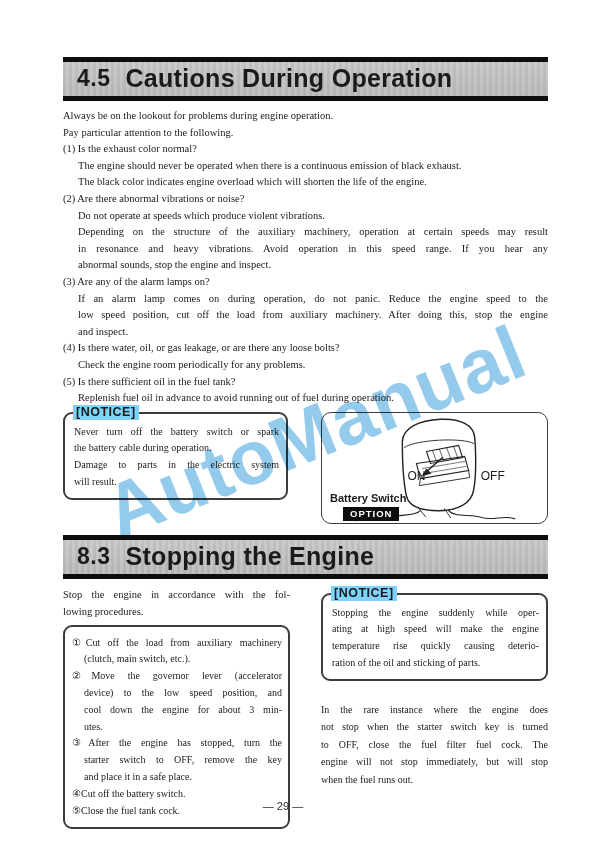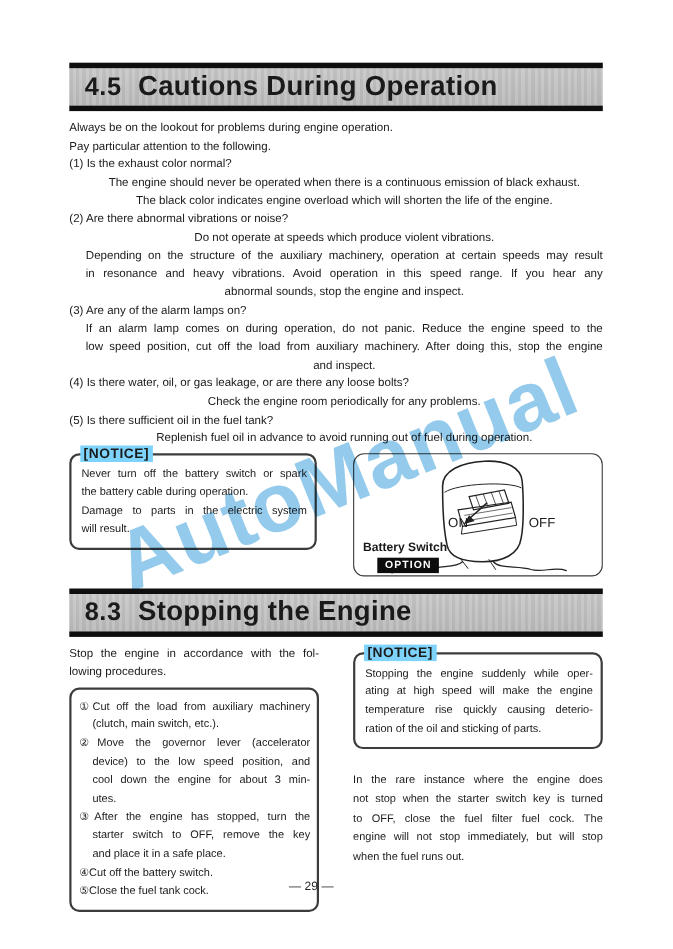--- a/index.html
+++ b/index.html
@@ -14,22 +14,22 @@
   .sec-header {
     border-top:5px solid #0e0e0e; border-bottom:5px solid #0e0e0e;
     background:repeating-linear-gradient(90deg, rgba(0,0,0,0.05) 0 3px, rgba(255,255,255,0.04) 3px 6px), linear-gradient(180deg,#cacaca,#bdbdbd);
     padding:1px 10px 2px 14px; height:31px; display:flex; align-items:center;
   }
   .sec-num { font-size:23px; font-weight:bold; letter-spacing:0.5px; margin-right:15px; }
   .sec-title { font-size:25px; font-weight:bold; letter-spacing:0.3px; }
 
   
   .body45 { margin-top:7px; font-size:10.5px; line-height:16.6px; }
-  .line { display:block; }
-  .ind { padding-left:15px;text-align:center; }
+  .line { display:block;font-family:Liberation Serif, serif; }
+  .ind { padding-left:15px; }
   .j { text-align:justify; text-align-last:justify; }
 
   
   .row45 { display:flex; justify-content:space-between; align-items:flex-start; margin-top:5px; }
   .notice-box {
     position:relative; border:2px solid #3c3c3c; border-radius:9px;
     font-size:10px; line-height:16.8px; box-sizing:border-box;
     padding:10px 7px 7px 9px;
   }
   .notice-45 { width:225px; }

